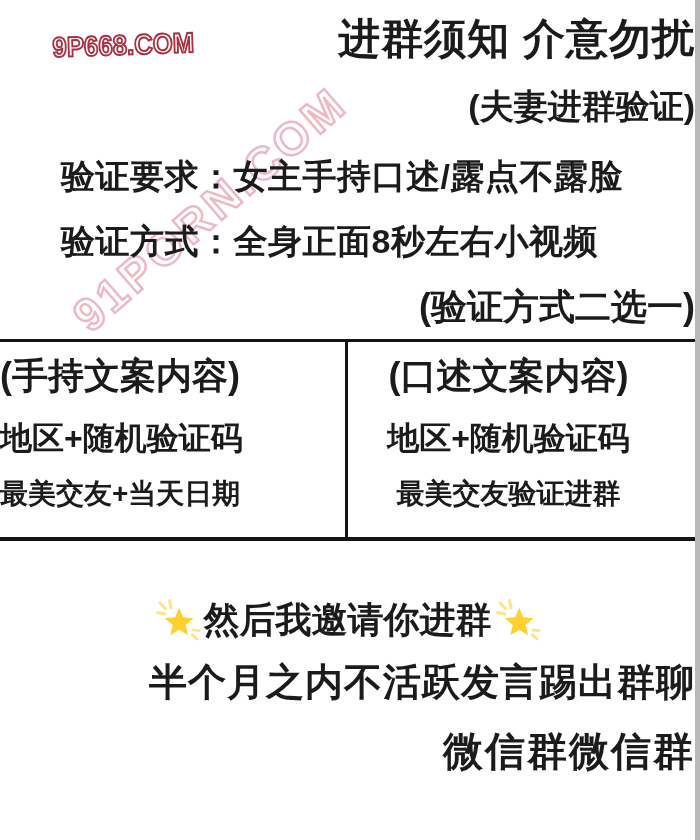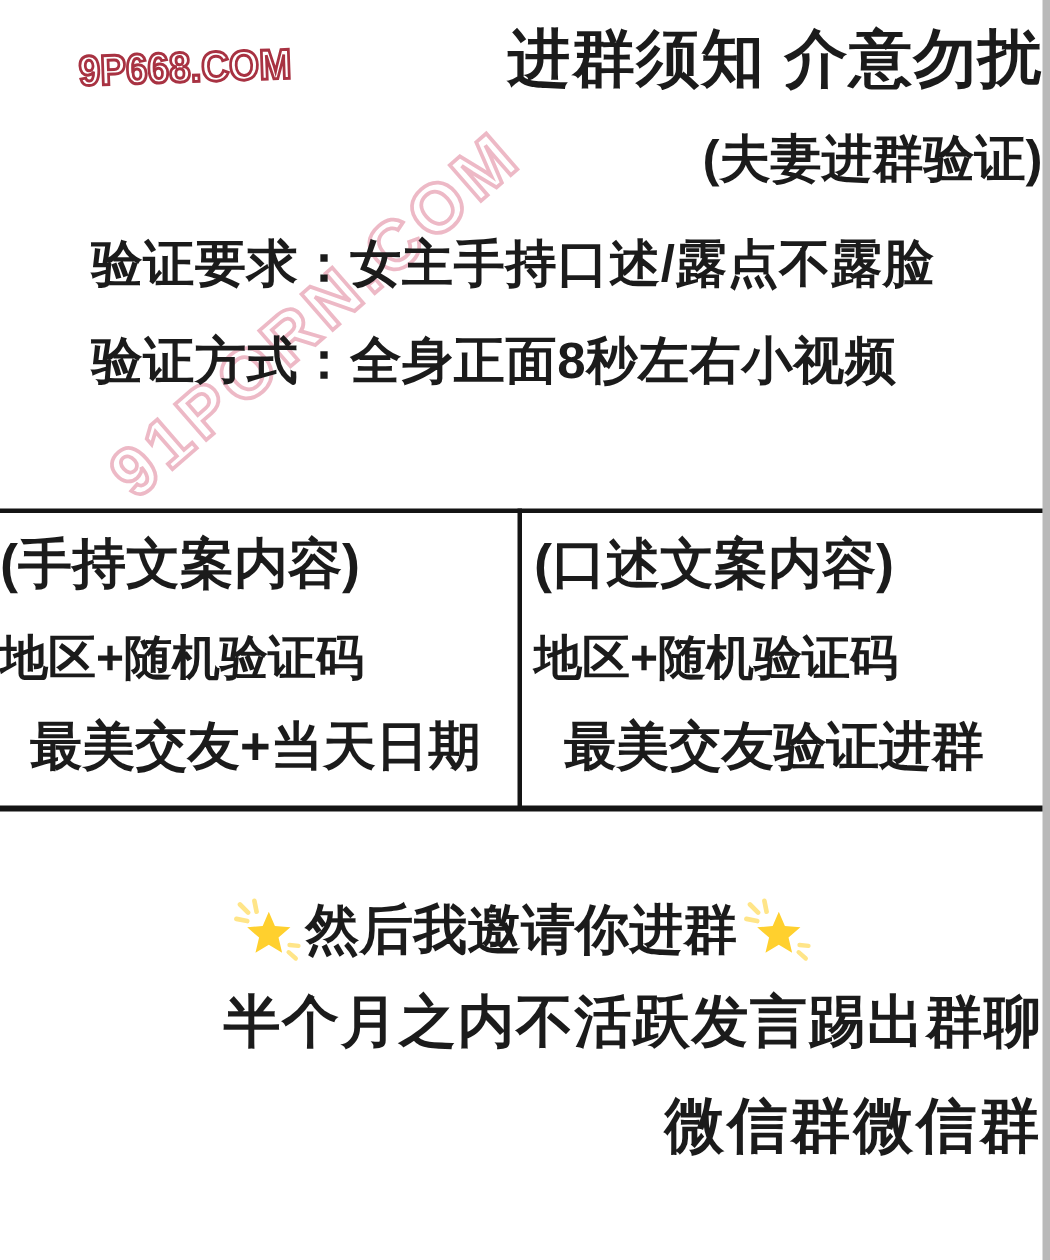--- a/index.html
+++ b/index.html
@@ -14,24 +14,24 @@
   .subtitle{top:88px;font-size:34px;}
   .rule-line{left:40px;font-size:34px;letter-spacing:0.5px;margin-left:21px;}
   .req{top:158px;}
   .method{top:223px;}
   .choice{top:287px;font-size:36px;}
   .divider{position:absolute;background:#141414;z-index:2;}
   .hline-top{left:0;top:339px;width:700px;height:3px;}
   .vline{left:345px;top:339px;width:3px;height:201px;}
   .hline-bottom{left:0;top:537px;width:700px;height:4px;}
   .col-left{left:0;width:345px;text-align:left;}
-  .col-right{left:356px;width:345px;text-align:left;}
+  .col-right{left:336px;width:345px;text-align:center;}
   .cell-header{top:356px;font-size:36px;}
   .cell-row1{top:421px;font-size:32px;}
-  .cell-row2{top:479px;font-size:35px;padding-left:20px;}
+  .cell-row2{top:479px;font-size:28px;}
   .invite-row{position:absolute;left:0;top:596px;width:100%;display:flex;align-items:center;justify-content:center;gap:2px;z-index:3;}
   .invite-text{font-size:36px;font-weight:700;white-space:nowrap;}
   .star{width:48px;height:48px;display:block;}
   .inactive{top:662px;font-size:38px;letter-spacing:1px;}
   .group{top:729px;font-size:40px;letter-spacing:2px;}
   .wm{position:absolute;font-weight:800;color:#ffffff;z-index:1;white-space:nowrap;}
   .wm-red{
     left:52px;top:32px;font-size:28px;letter-spacing:0px;
     transform:rotate(-2deg) scaleX(0.92);transform-origin:0 0;
     -webkit-text-stroke:2px #a83242;color:#fff;
@@ -48,20 +48,21 @@
 <div class="canvas">
 
   <div class="wm wm-red">9P668.COM</div>
   <div class="wm wm-pink">91PORN.COM</div>
 
   <div class="txt centered title">进群须知 介意勿扰</div>
   <div class="txt centered subtitle">(夫妻进群验证)</div>
 
   <div class="txt rule-line req">验证要求：女主手持口述/露点不露脸</div>
   <div class="txt rule-line method">验证方式：全身正面8秒左右小视频</div>
+  <div class="txt centered choice">(验证方式二选一)</div>
 
   <div class="divider hline-top"></div>
   <div class="divider vline"></div>
   <div class="divider hline-bottom"></div>
 
   <div class="txt col-left cell-header">(手持文案内容)</div>
   <div class="txt col-left cell-row1">地区+随机验证码</div>
   <div class="txt col-left cell-row2">最美交友+当天日期</div>
 
   <div class="txt col-right cell-header">(口述文案内容)</div>

